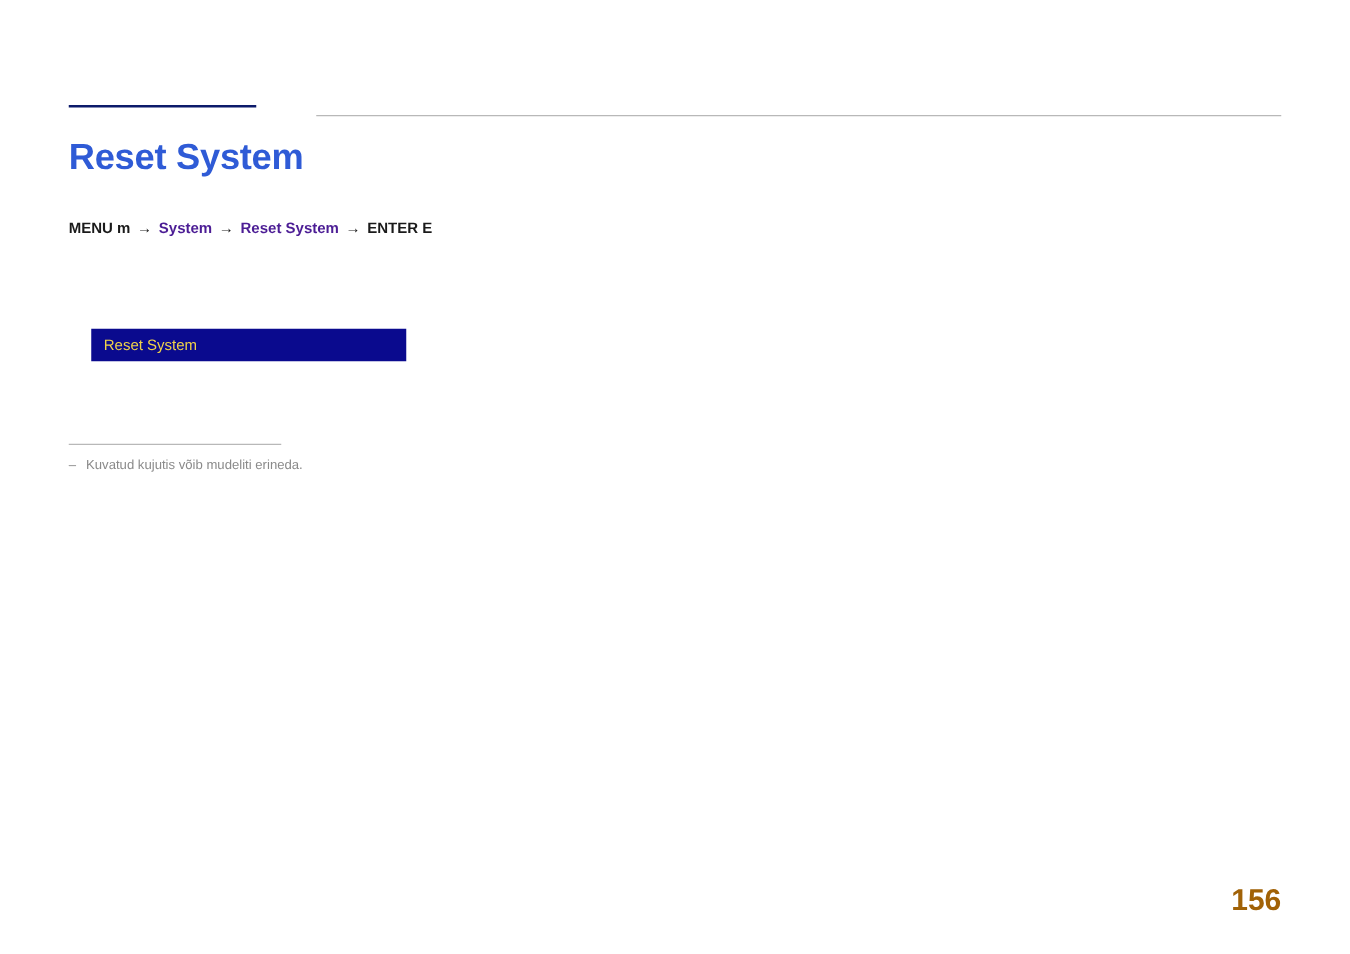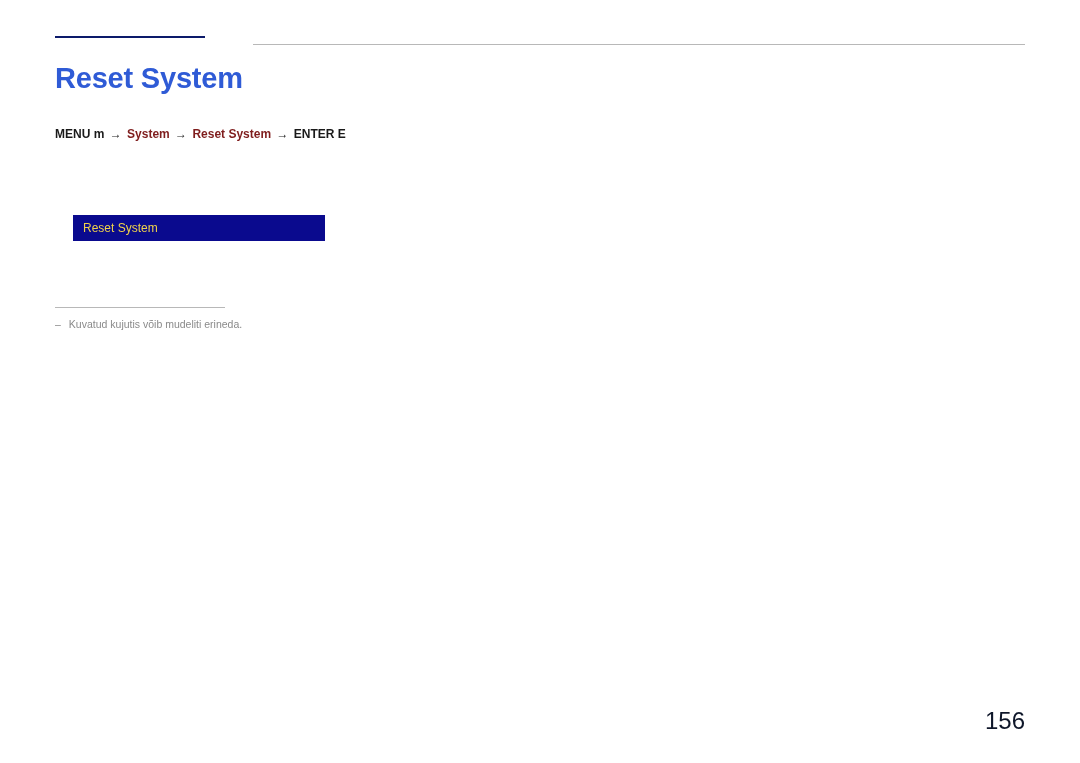--- a/index.html
+++ b/index.html
@@ -1,21 +1,21 @@
 <!DOCTYPE html>
 <html><head>
 <meta charset="utf-8">
 <style>
   * { margin: 0; padding: 0; box-sizing: border-box; }
   html, body { width: 1080px; height: 763px; background: #fff; font-family: Arial, Helvetica, sans-serif; color: #333; }
   .page {
     position: relative;
     width: 1080px;
     height: 763px;
-    padding: 36px 55px 40px 55px;
+    padding: 84px 55px 40px 55px;
   }
   .top-rules {
     position: relative;
     margin-bottom: 24px;
   }
   .rule-short {
     width: 150px;
     height: 2px;
     background: #0c1a6a;
   }
@@ -46,21 +46,21 @@
     font-weight: 600;
     color: #2f5bd6;
     letter-spacing: -0.2px;
     margin-bottom: 32px;
   }
   .breadcrumb {
     font-size: 12px;
     font-weight: 700;
     color: #1a1a1a;
   }
-  .breadcrumb .accent { color: #7f1d1d; font-weight: 700; }
+  .breadcrumb .accent { color: #4c1d95; font-weight: 700; }
   .breadcrumb .arrow { color: #1a1a1a; padding: 0 2px; }
   .menu-bar {
     margin-top: 74px;
     margin-left: 18px;
     width: 252px;
     background: #0a0a8e;
     color: #f0d24a;
     font-size: 12px;
     padding: 6px 10px;
     font-weight: 500;
@@ -81,22 +81,22 @@
   .footnote .dash { flex: 0 0 auto; }
   .body-text {
     font-size: 12px;
     color: #222;
   }
   .page-num {
     position: absolute;
     right: 55px;
     bottom: 28px;
     font-size: 24px;
-    color: #0f172a;
-    font-weight: 400;
+    color: #a16207;
+    font-weight: 700;
   }
 </style>
 </head>
 <body>
 
 <div class="page">
 
   <div class="top-rules">
     <div class="rule-short"></div>
     <div class="rule-long"></div>

